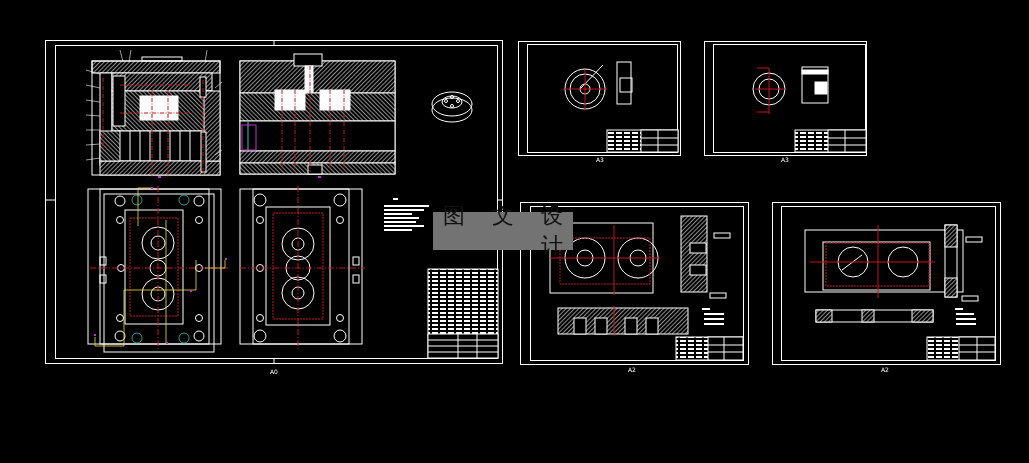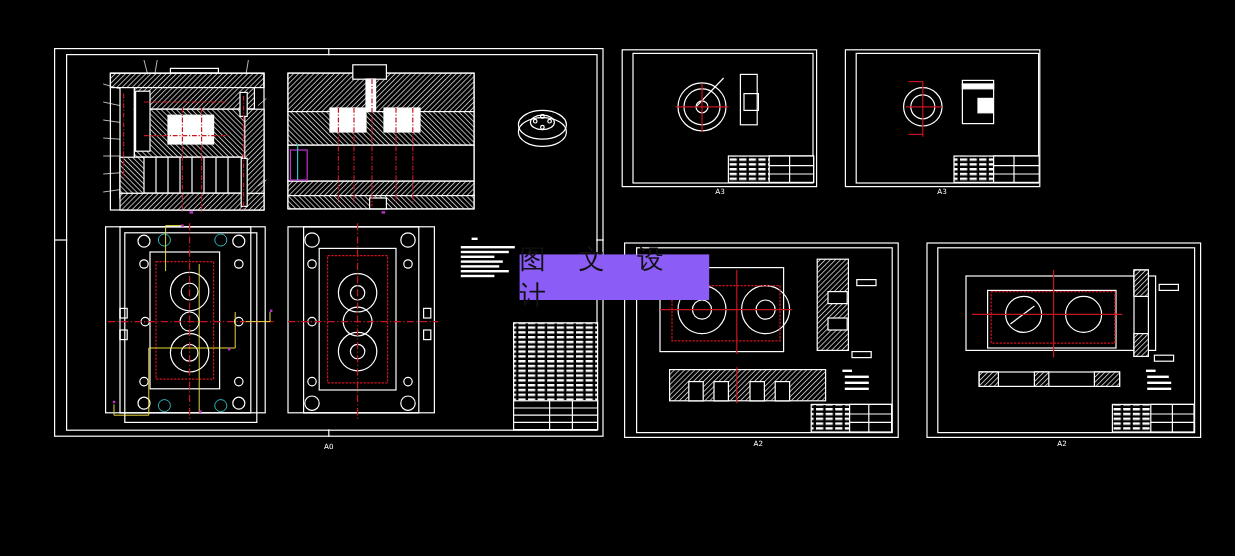--- a/index.html
+++ b/index.html
@@ -1,21 +1,21 @@
 <!DOCTYPE html>
 <html><head>
 <meta charset="utf-8">
 <style>
   html,body{margin:0;padding:0;background:#000;}
   body{width:1029px;height:463px;overflow:hidden;position:relative;font-family:"DejaVu Sans",sans-serif;}
   #canvas{position:absolute;left:0;top:0;width:1029px;height:463px;}
   .sheet-label{position:absolute;color:#fff;font-size:6px;font-family:"DejaVu Sans",sans-serif;}
-  .watermark{position:absolute;left:433px;top:212px;width:158px;height:38px;background:#8b5cf6;
+  .watermark{position:absolute;left:433px;top:212px;width:140px;height:38px;background:#737373;
     color:#111;font-family:"DejaVu Serif",serif;font-size:22px;letter-spacing:10px;
-    display:flex;align-items:center;justify-content:center;}
+    display:flex;align-items:center;justify-content:center;text-align:right;}
 </style>
 </head>
 <body>
 
 <svg id="canvas" viewBox="0 0 1029 463" xmlns="http://www.w3.org/2000/svg">
   <defs>
     <pattern id="hatch" patternUnits="userSpaceOnUse" width="3" height="3" patternTransform="rotate(45)">
       <rect width="3" height="3" fill="#000"></rect>
       <line x1="0" y1="0" x2="0" y2="3" stroke="#fff" stroke-width="1.1"></line>
     </pattern>

